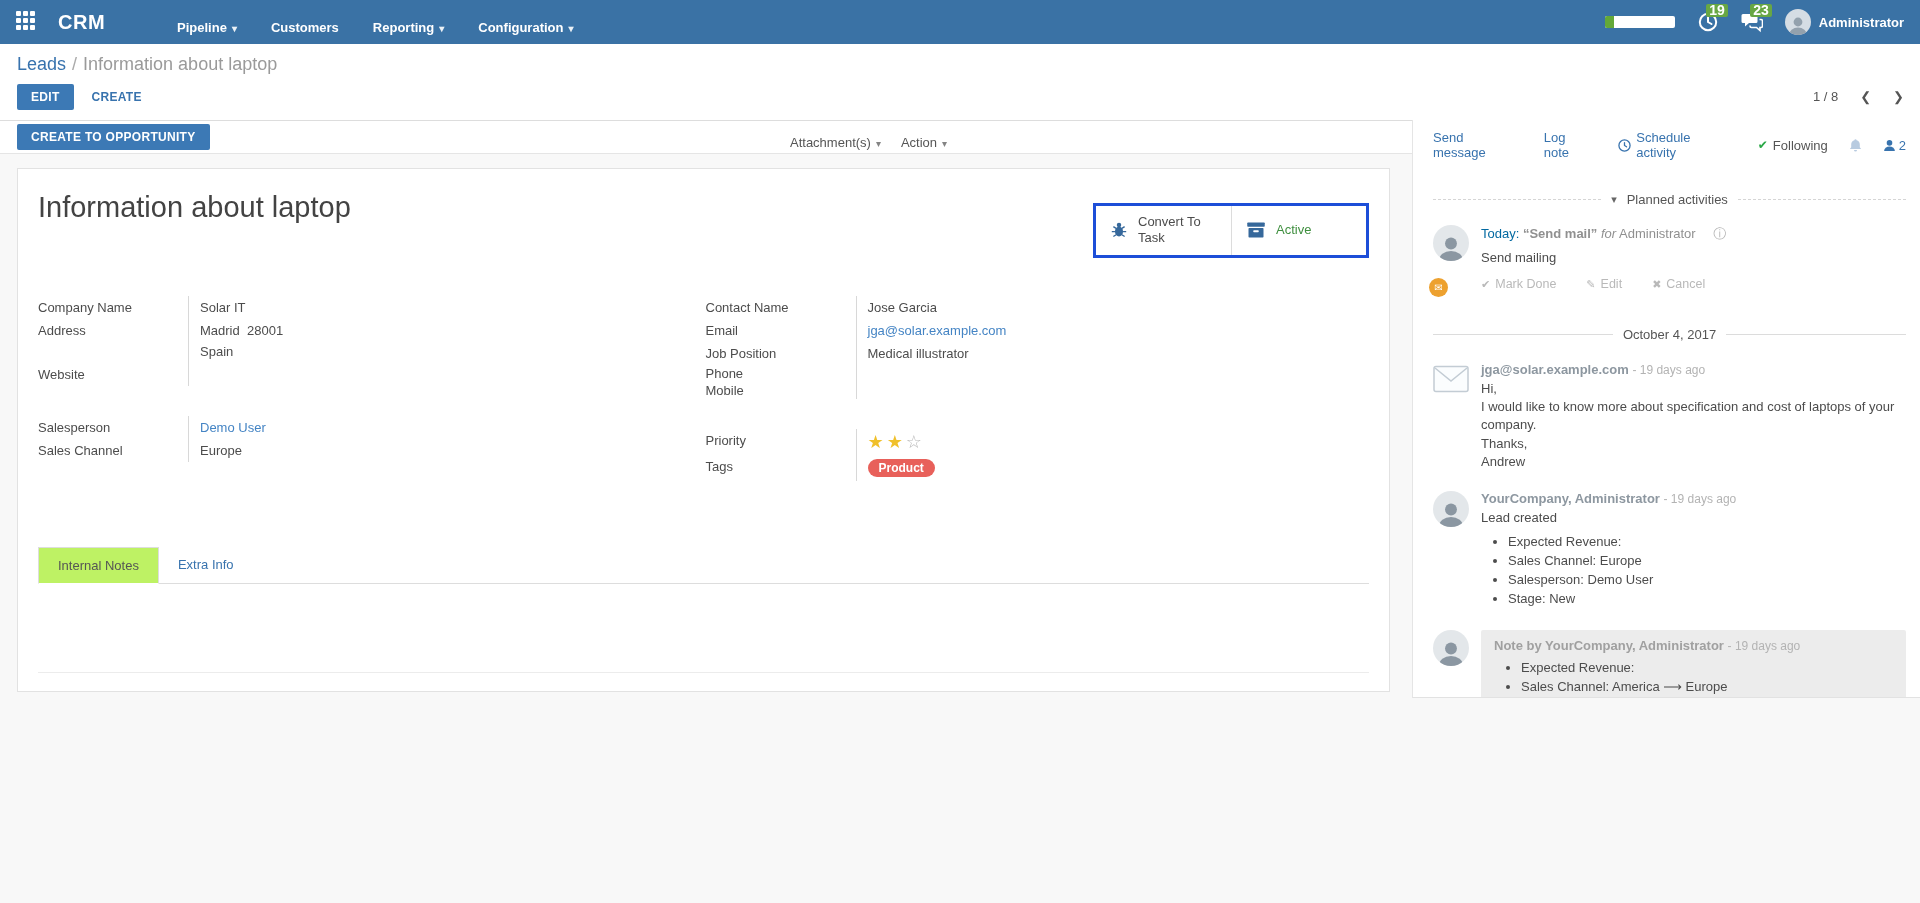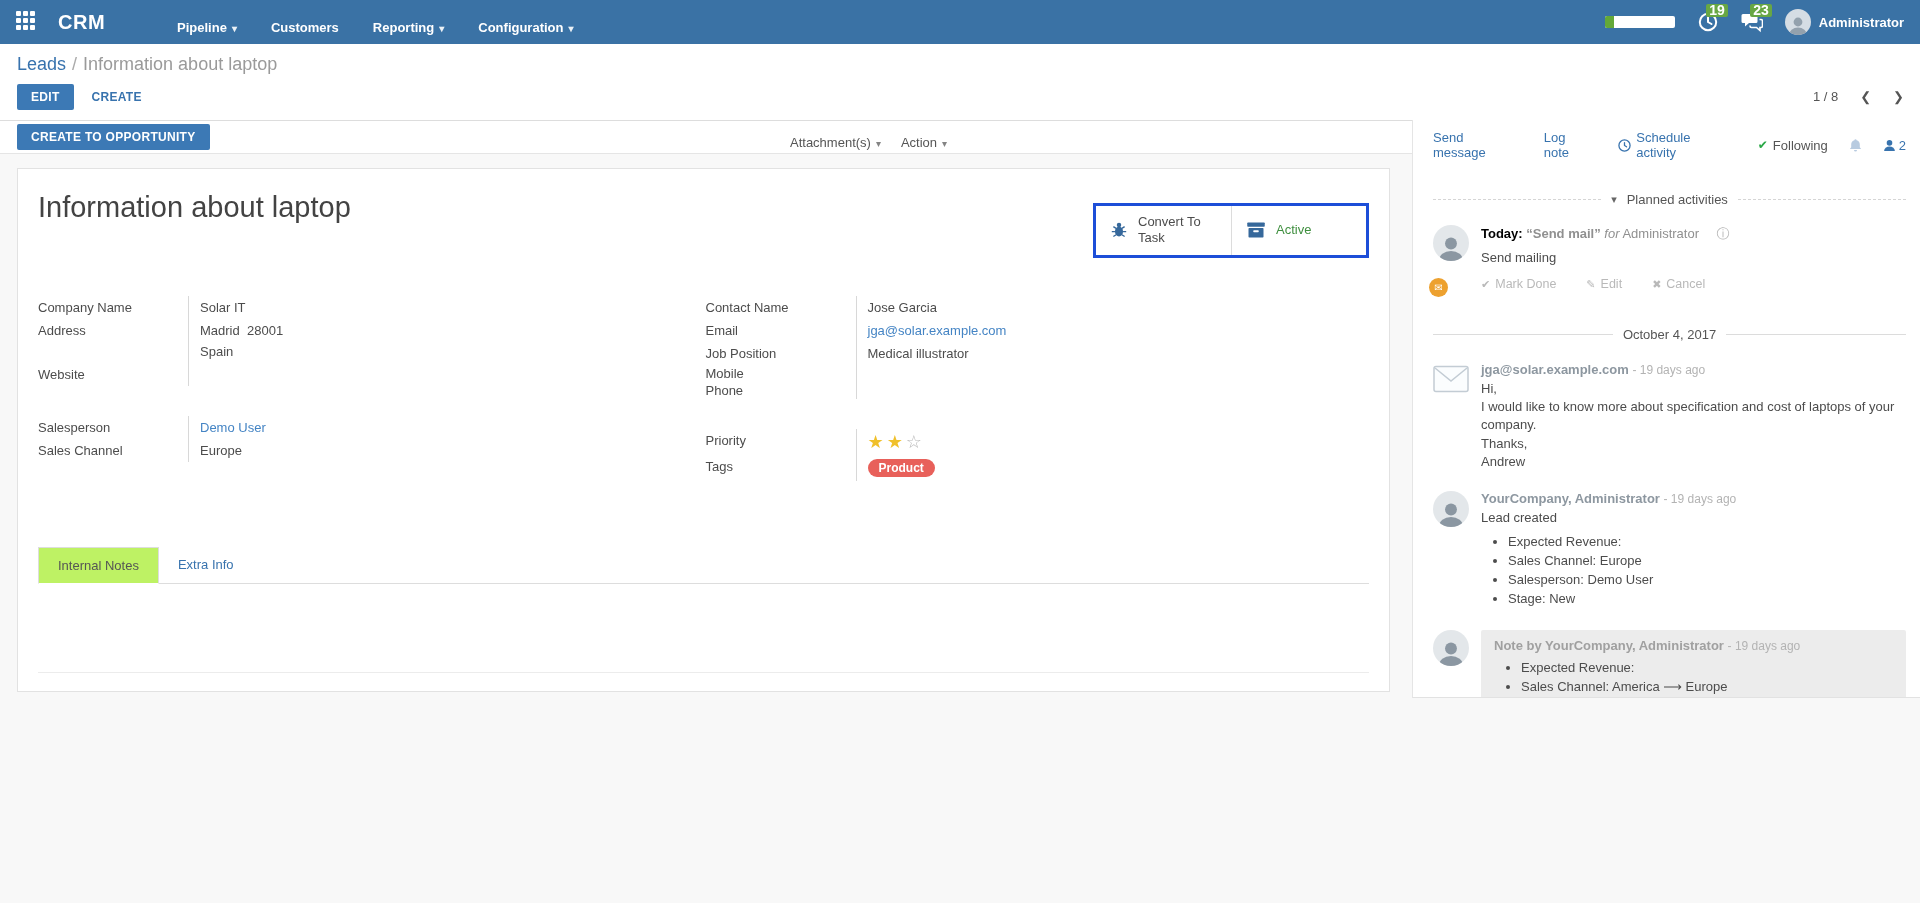--- a/index.html
+++ b/index.html
@@ -110,21 +110,21 @@
 
   .activity { display:flex; margin-top:18px; }
   .msg-avatar { position:relative; width:36px; flex-shrink:0; }
   .av-img { width:36px; height:36px; border-radius:50%; background:#e3e7ea;
     display:flex; align-items:flex-end; justify-content:center; overflow:hidden; }
   .act-badge { position:absolute; bottom:-6px; left:-4px; width:19px; height:19px;
     border-radius:50%; background:#eda12f; color:#fff; font-size:10px; display:flex;
     align-items:center; justify-content:center; }
   .msg-body { flex:1; margin-left:12px; font-size:13px; }
   .act-line1 { color:#909090; }
-  .act-due { color:#000000; font-weight:bold; }
+  .act-due { color:#0369a1; font-weight:normal; }
   .act-summary { font-weight:bold; }
   .act-for { font-style:italic; }
   .info-icon { color:#b5b5b5; margin-left:14px; font-size:13px; cursor:pointer; }
   .act-note { margin-top:7px; color:#4c4c4c; }
   .act-actions { margin-top:12px; display:flex; gap:30px; color:#b9b9b9; font-size:12.5px; }
   .act-action { cursor:pointer; }
   .act-action .ico { margin-right:5px; font-size:11px; }
 
   .message { display:flex; margin-top:20px; }
   .env-avatar { width:36px; height:30px; margin-top:2px; }
@@ -277,25 +277,25 @@
               </div>
               <div class="frow">
                 <div class="flabel">Email</div>
                 <div class="fvalue"><span class="flink">jga@solar.example.com</span></div>
               </div>
               <div class="frow">
                 <div class="flabel">Job Position</div>
                 <div class="fvalue">Medical illustrator</div>
               </div>
               <div class="frow tight">
+                <div class="flabel">Phone</div>
+                <div class="fvalue">&nbsp;</div>
+              </div>
+              <div class="frow tight">
                 <div class="flabel">Mobile</div>
-                <div class="fvalue">&nbsp;</div>
-              </div>
-              <div class="frow tight">
-                <div class="flabel">Phone</div>
                 <div class="fvalue">&nbsp;</div>
               </div>
             </div>
             <div class="fgroup">
               <div class="frow">
                 <div class="flabel">Priority</div>
                 <div class="fvalue">
                   <span class="stars"><span class="star-on">★</span><span class="star-on">★</span><span class="star-off">☆</span></span>
                 </div>
               </div>

